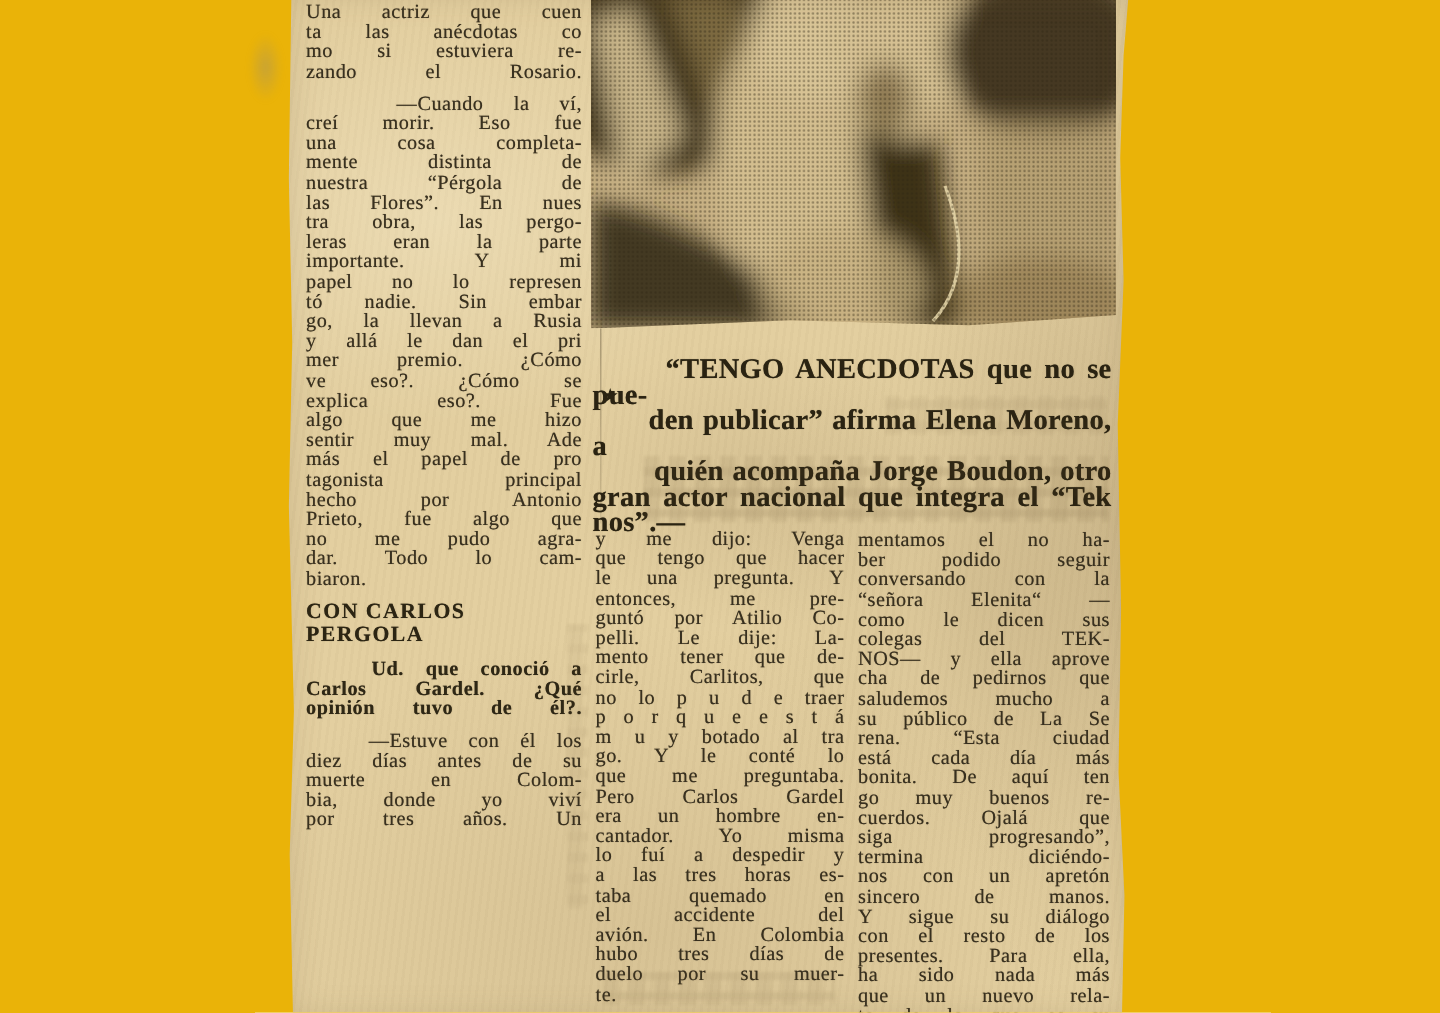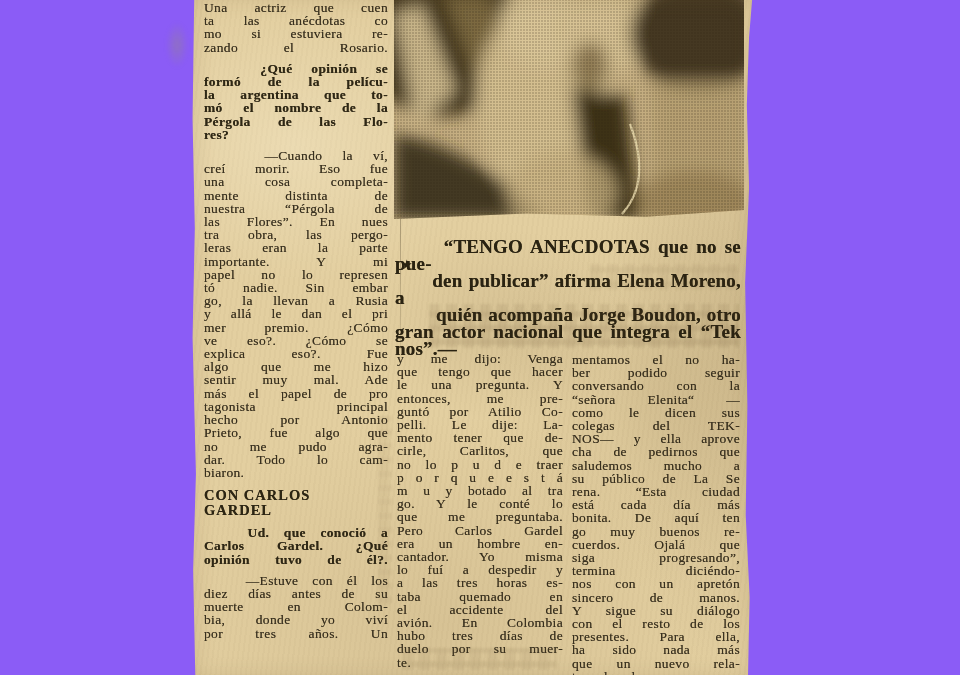--- a/index.html
+++ b/index.html
@@ -1,17 +1,17 @@
 <!DOCTYPE html>
 <html><head>
 <meta charset="utf-8">
 <style>
   html,body{margin:0;padding:0;}
   .page{
-    position:relative;width:960px;height:675px;background:#8b5cf6;overflow:hidden;
+    position:relative;width:960px;height:675px;background:#eab308;overflow:hidden;
     font-family:"Liberation Serif","DejaVu Serif",serif;
   }
   .page-smudge{
     position:absolute;left:166px;top:22px;width:22px;height:46px;border-radius:50%;
     background:radial-gradient(ellipse at center,rgba(150,140,120,.40),transparent 70%);
     filter:blur(2px);
   }
   .clipping{
     position:absolute;left:192px;top:-4px;width:561px;height:683px;
     background-color:#e3cfa0;
@@ -81,26 +81,20 @@
 <div class="page">
   <div class="page-smudge"></div>
 
   <article class="clipping">
 
     <section class="col col-left">
       <p class="body just">Una actriz que cuen
 ta las anécdotas co
 mo si estuviera re-
 zando el Rosario.</p>
-      <p class="body just bold mt8">&nbsp;&nbsp;&nbsp;¿Qué opinión se
-formó de la pelícu-
-la argentina que to-
-mó el nombre de la
-Pérgola de las Flo-
-res?</p>
       <p class="body just mt8">&nbsp;&nbsp;&nbsp;—Cuando la ví,
 creí morir. Eso fue
 una cosa completa-
 mente distinta de
 nuestra “Pérgola de
 las Flores”. En nues
 tra obra, las pergo-
 leras eran la parte
 importante. Y mi
 papel no lo represen
@@ -113,21 +107,21 @@
 algo que me hizo
 sentir muy mal. Ade
 más el papel de pro
 tagonista principal
 hecho por Antonio
 Prieto, fue algo que
 no me pudo agra-
 dar. Todo lo cam-
 biaron.</p>
       <h3 class="heading mt9">CON CARLOS
-GARDEL</h3>
+PERGOLA</h3>
       <p class="body just bold mt8">&nbsp;&nbsp;&nbsp;Ud. que conoció a
 Carlos Gardel. ¿Qué
 opinión tuvo de él?.</p>
       <p class="body just mt8">&nbsp;&nbsp;&nbsp;—Estuve con él los
 diez días antes de su
 muerte en Colom-
 bia, donde yo viví
 por tres años. Un</p>
     </section>
 

